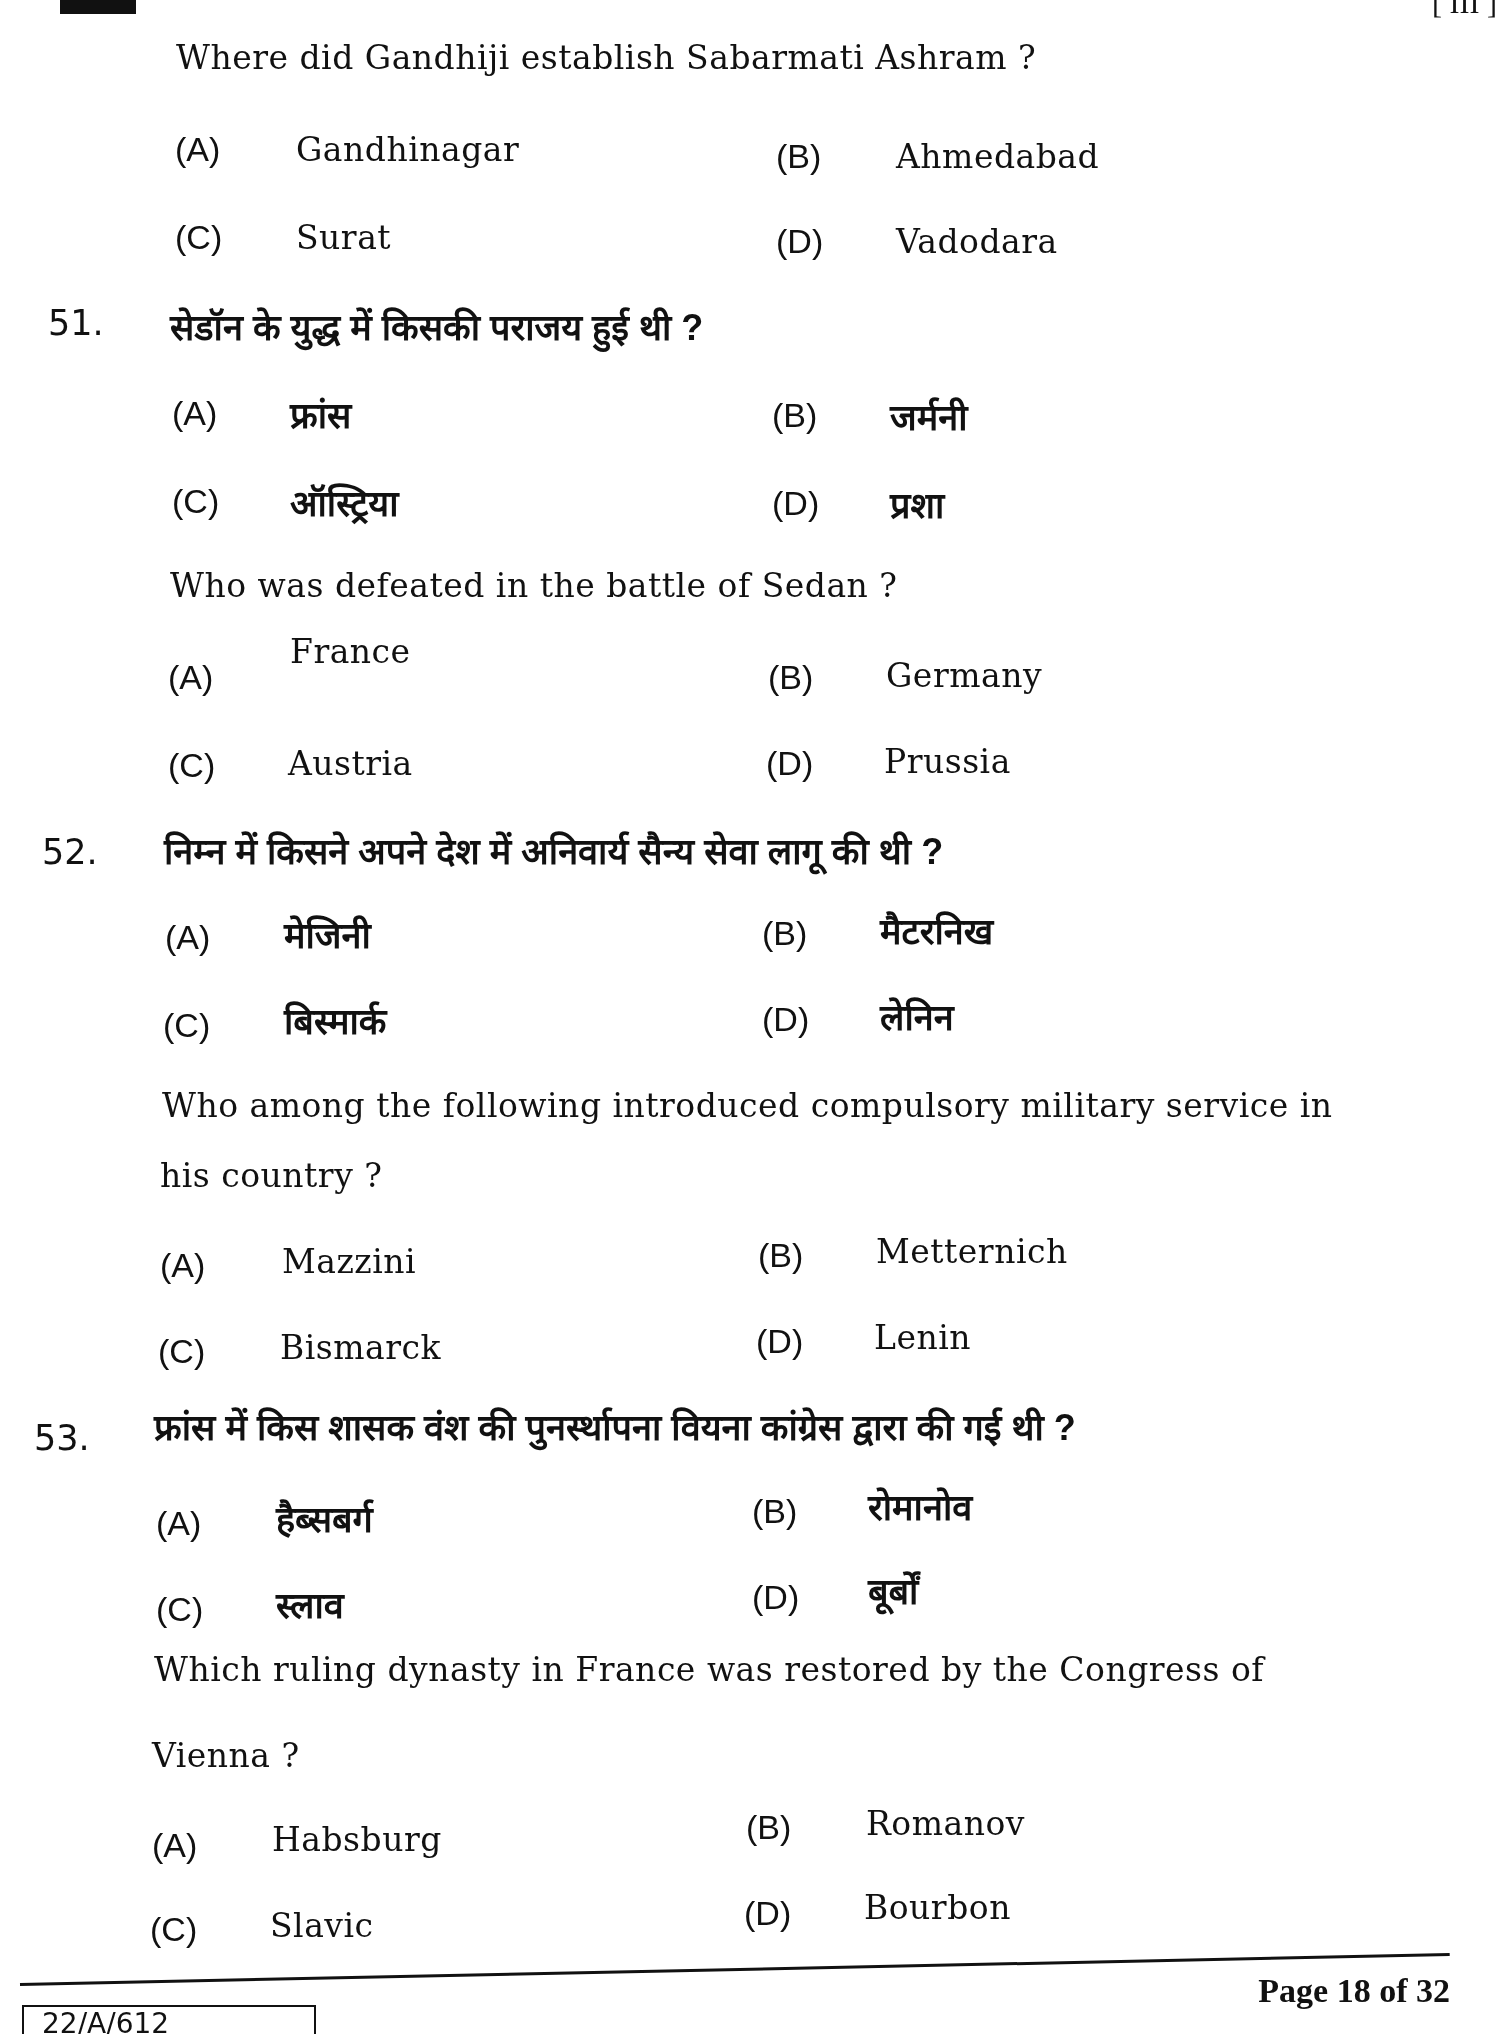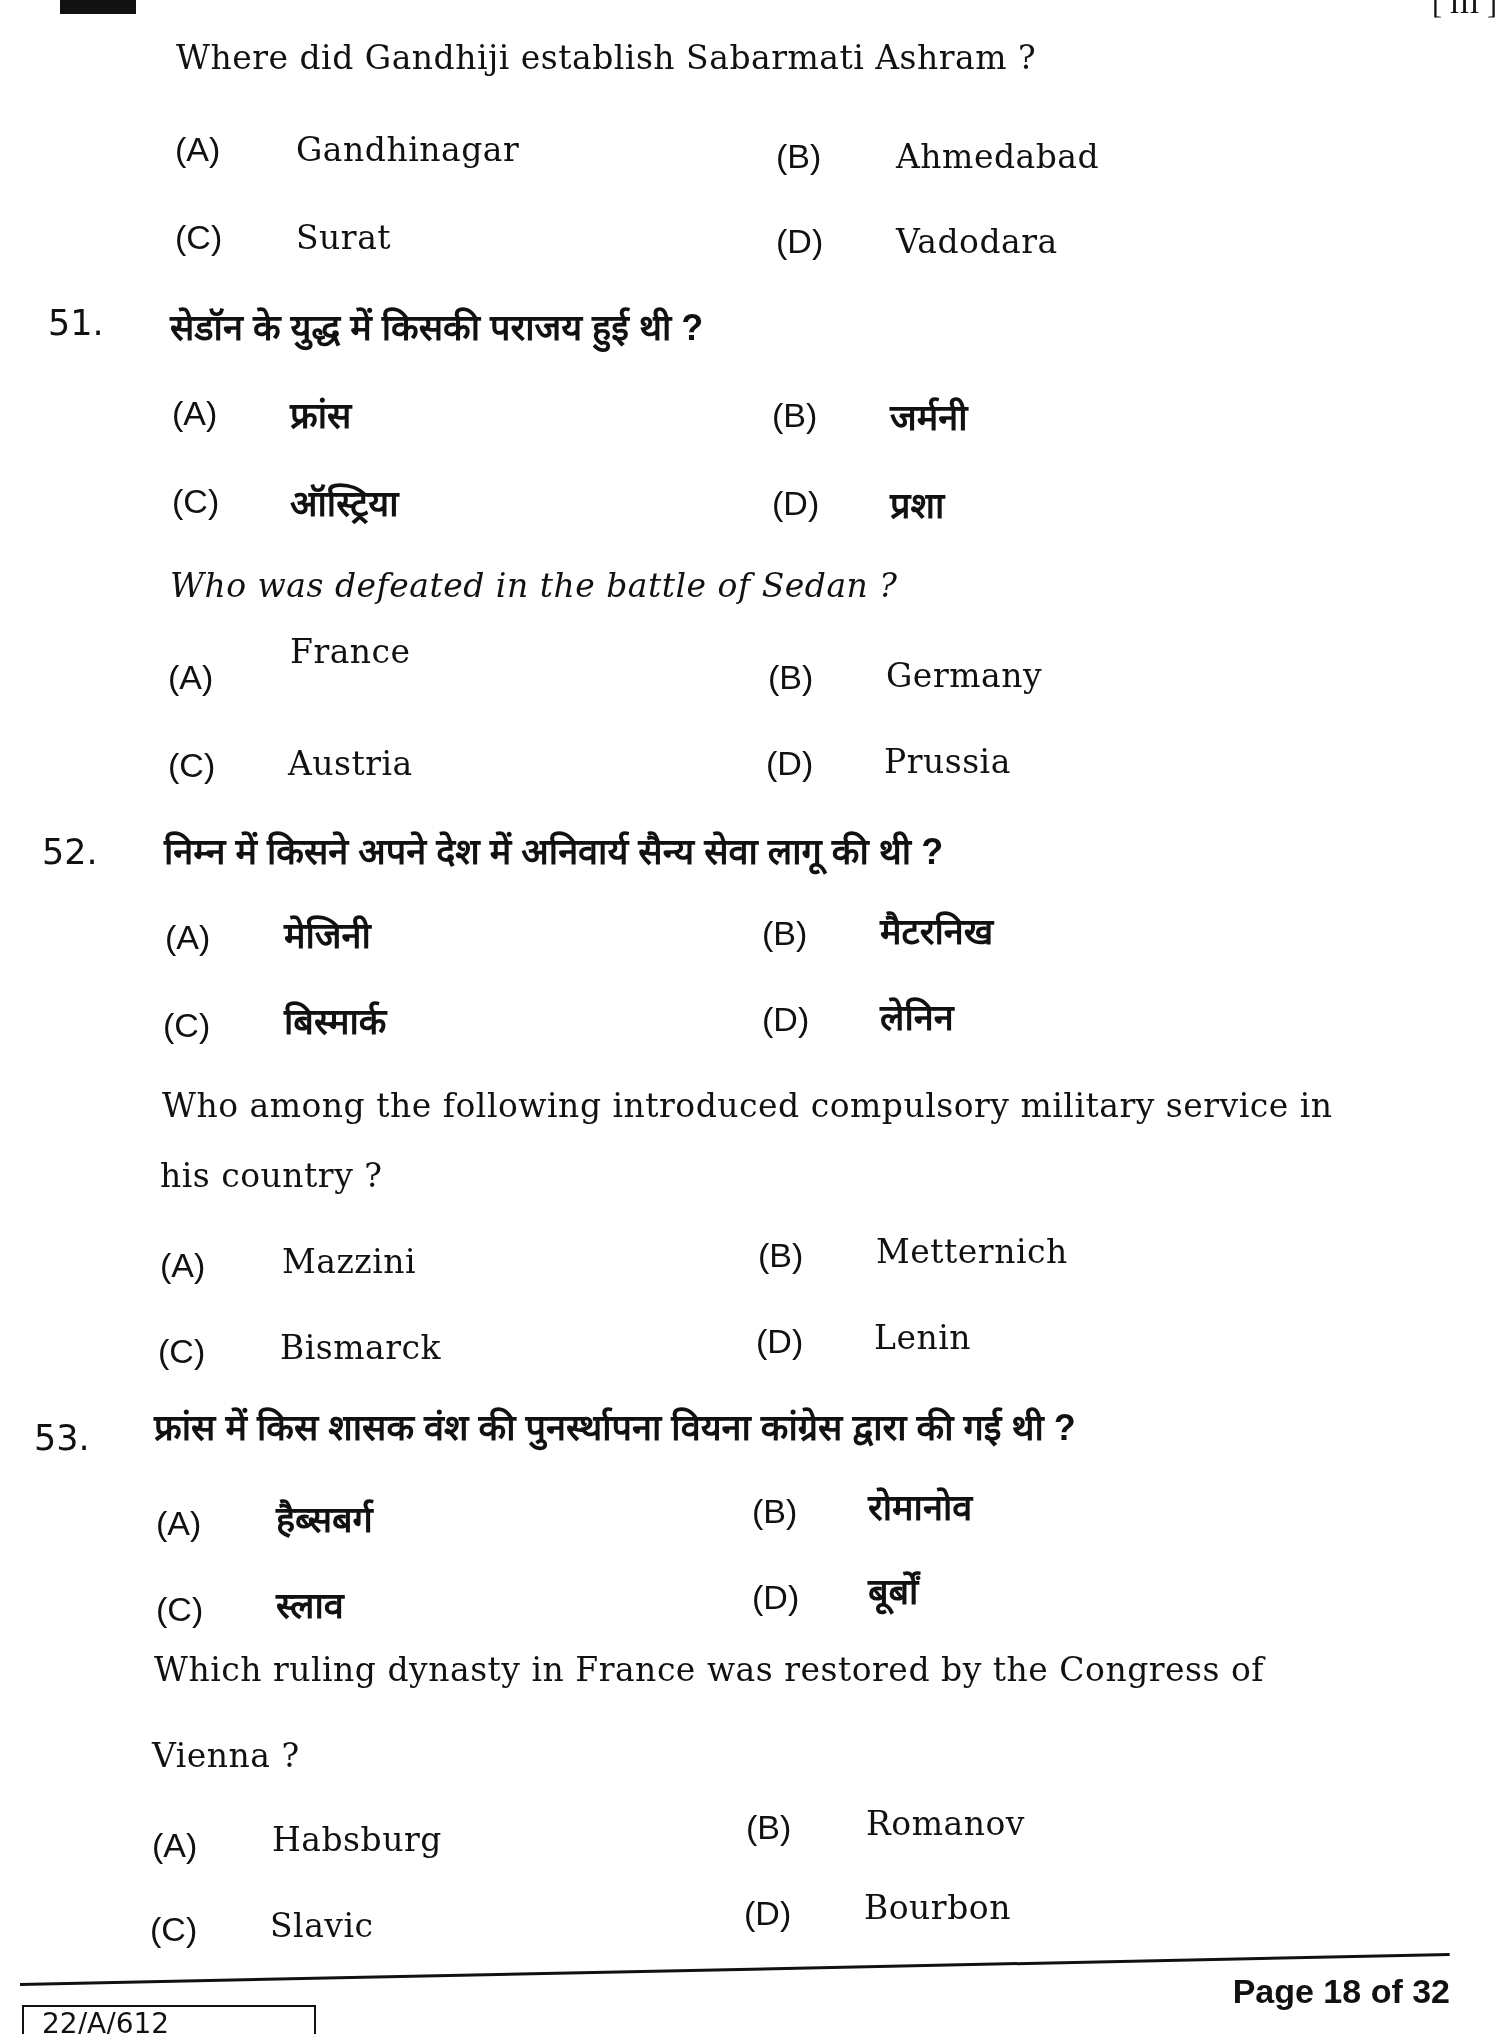--- a/index.html
+++ b/index.html
@@ -6,21 +6,21 @@
   body { width:1505px; height:2034px; position:relative; overflow:hidden; color:#111;
          font-family:"DejaVu Serif", serif; }
   .abs { position:absolute; white-space:nowrap; }
   .blackmark { left:60px; top:0; width:76px; height:14px; background:#111; }
   .pgmark { right:8px; top:-14px; font-size:30px; font-family:"Liberation Serif", serif; }
   .en { font-family:"DejaVu Serif", serif; font-size:33px; letter-spacing:0.5px; }
   .hi { font-family:"Liberation Sans", sans-serif; font-size:36px; font-weight:bold; }
   .qnum { font-family:"DejaVu Sans", sans-serif; font-size:35px; }
   .lbl { font-family:"Liberation Sans", sans-serif; font-size:34px; }
   .footer-line { left:20px; width:1430px; height:3px; background:#111; top:1983px; transform:rotate(-1.2deg); transform-origin:left; }
-  .page-no { right:55px; top:1972px; font-size:34px; font-family:Liberation Sans, sans-serif; font-weight:bold; }
+  .page-no { right:55px; top:1972px; font-size:34px; font-family:Liberation Serif, serif; font-weight:bold; }
   .code-box { left:22px; top:2005px; width:272px; height:40px; border-left:2px solid #111; border-right:2px solid #111; border-top:2px solid #111; font-size:28px; padding-left:18px; font-family:"DejaVu Sans", sans-serif; }
 </style>
 </head>
 <body>
 
 <div class="abs blackmark"></div>
 <div class="abs pgmark">[ III ]</div>
 
 <div class="abs en" style="left:176px;top:38px;">Where did Gandhiji establish Sabarmati Ashram ?</div>
 <div class="abs lbl" style="left:175px;top:130px;">(A)</div>
@@ -36,21 +36,21 @@
 <div class="abs hi" style="left:170px;top:302px;">सेडॉन के युद्ध में किसकी पराजय हुई थी ?</div>
 <div class="abs lbl" style="left:172px;top:394px;">(A)</div>
 <div class="abs hi" style="left:290px;top:390px;">फ्रांस</div>
 <div class="abs lbl" style="left:772px;top:396px;">(B)</div>
 <div class="abs hi" style="left:890px;top:392px;">जर्मनी</div>
 <div class="abs lbl" style="left:172px;top:482px;">(C)</div>
 <div class="abs hi" style="left:290px;top:478px;">ऑस्ट्रिया</div>
 <div class="abs lbl" style="left:772px;top:484px;">(D)</div>
 <div class="abs hi" style="left:890px;top:480px;">प्रशा</div>
 
-<div class="abs en" style="left:170px;top:566px;font-style:italic;">Who was defeated in the battle of Sedan ?</div>
+<div class="abs en" style="left:170px;top:566px;">Who was defeated in the battle of Sedan ?</div>
 <div class="abs lbl" style="left:168px;top:658px;">(A)</div>
 <div class="abs en" style="left:290px;top:632px;">France</div>
 <div class="abs lbl" style="left:768px;top:658px;">(B)</div>
 <div class="abs en" style="left:886px;top:656px;">Germany</div>
 <div class="abs lbl" style="left:168px;top:746px;">(C)</div>
 <div class="abs en" style="left:288px;top:744px;">Austria</div>
 <div class="abs lbl" style="left:766px;top:744px;">(D)</div>
 <div class="abs en" style="left:884px;top:742px;text-align:center;">Prussia</div>
 
 <div class="abs qnum" style="left:42px;top:832px;">52.</div>

